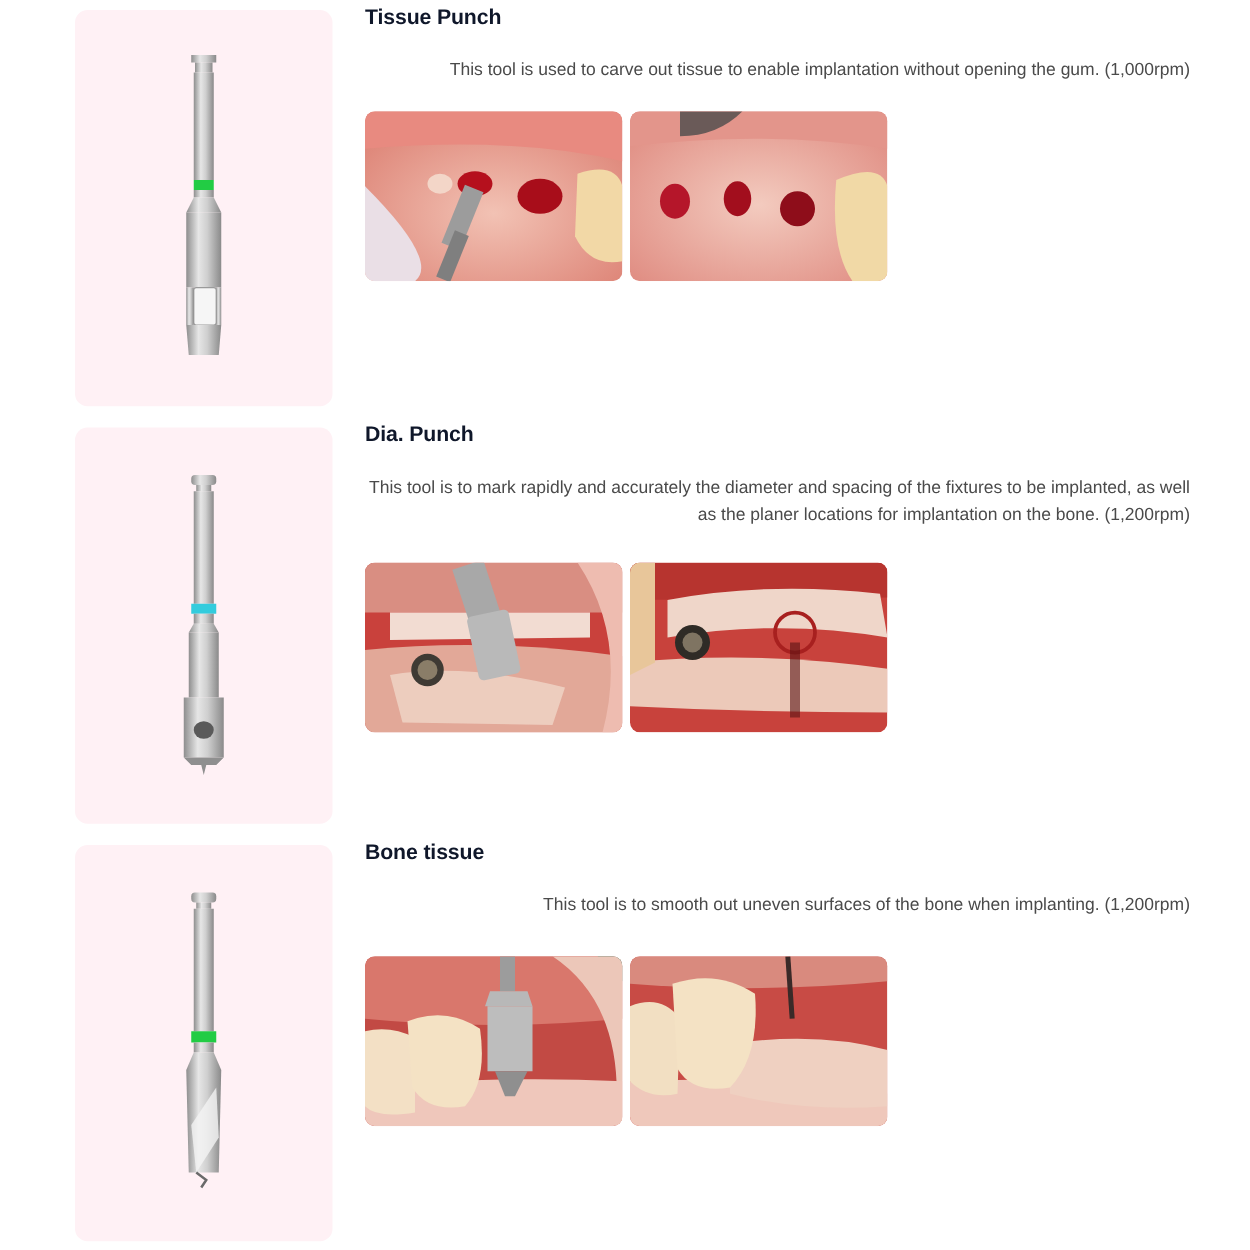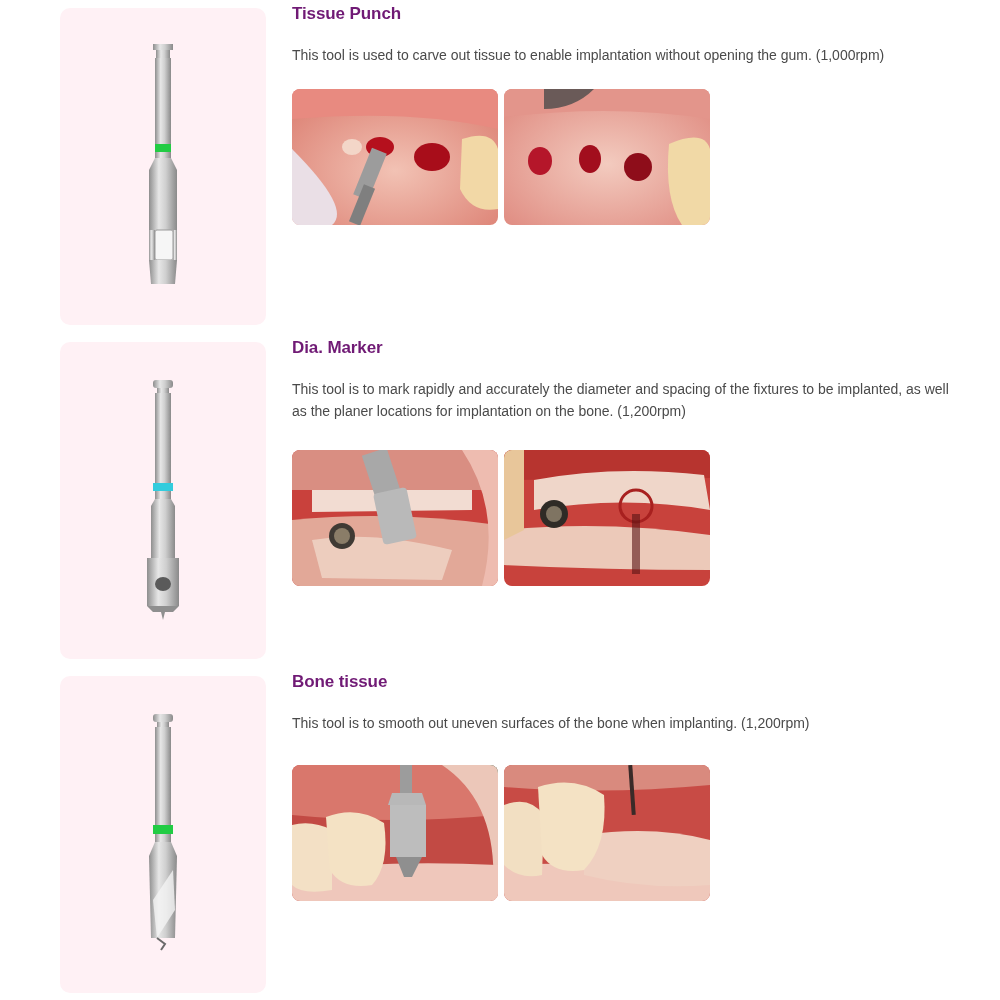--- a/index.html
+++ b/index.html
@@ -9,25 +9,25 @@
   .tool-section { position: absolute; left: 0; width: 1000px; }
   .tool-card {
     position: absolute; left: 60px; width: 206px; height: 317px;
     background: #fff1f5; border-radius: 10px;
     display: flex; align-items: center; justify-content: center;
   }
   .tool-card svg { display: block; }
 
   .tool-title {
     position: absolute; left: 292px; top: 4px;
-    font-size: 17px; font-weight: bold; color: #701a75; letter-spacing: -0.1px;
+    font-size: 17px; font-weight: bold; color: #0f172a; letter-spacing: -0.1px;
   }
   .tool-desc {
     position: absolute; left: 292px; top: 44px; width: 660px;
-    font-size: 14px; line-height: 22px; color: #4a4a4a;
+    font-size: 14px; line-height: 22px; color: #4a4a4a; text-align: right;
   }
   .photo-row { position: absolute; left: 292px; display: flex; gap: 6px; }
   .photo {
     width: 206px; height: 136px; border-radius: 8px; overflow: hidden; position: relative;
   }
   .photo svg { display: block; width: 100%; height: 100%; }
 </style>
 </head>
 <body>
 
@@ -114,21 +114,21 @@
       <rect x="22" y="17" width="16" height="90" fill="url(#metal2)"></rect>
       <rect x="20" y="107" width="20" height="8" fill="#33ccdd"></rect>
       <rect x="22" y="115" width="16" height="8" fill="url(#metal2)"></rect>
       <polygon points="22,123 38,123 42,130 18,130" fill="url(#metal2)"></polygon>
       <rect x="18" y="130" width="24" height="52" fill="url(#metal2)"></rect>
       <rect x="14" y="182" width="32" height="48" fill="url(#metal2)"></rect>
       <ellipse cx="30" cy="208" rx="8" ry="7" fill="#5a5a5a"></ellipse>
       <polygon points="14,230 46,230 40,236 32,236 30,244 28,236 20,236" fill="#8f8f8f"></polygon>
     </svg>
   </div>
-  <h2 class="tool-title">Dia. Marker</h2>
+  <h2 class="tool-title">Dia. Punch</h2>
   <p class="tool-desc">This tool is to mark rapidly and accurately the diameter and spacing of the fixtures to be implanted, as well as the planer locations for implantation on the bone. (1,200rpm)</p>
   <div class="photo-row" style="top:116px;">
     <div class="photo" title="Diameter marker positioned on bone next to implant">
       <svg viewBox="0 0 206 136" preserveAspectRatio="none">
         <rect width="206" height="136" fill="#c9413c"></rect>
         <path d="M0,0 L206,0 L206,40 L0,40 Z" fill="#d98e82"></path>
         <path d="M20,40 L180,40 L180,60 L20,62 Z" fill="#f2dcd2"></path>
         <path d="M0,70 Q100,60 206,75 L206,136 L0,136 Z" fill="#e2a898"></path>
         <path d="M20,90 Q80,80 160,100 L150,130 L30,128 Z" fill="#f0d6c8" opacity="0.8"></path>
         <path d="M170,0 Q210,60 190,136 L206,136 L206,0 Z" fill="#eebcb0"></path>

